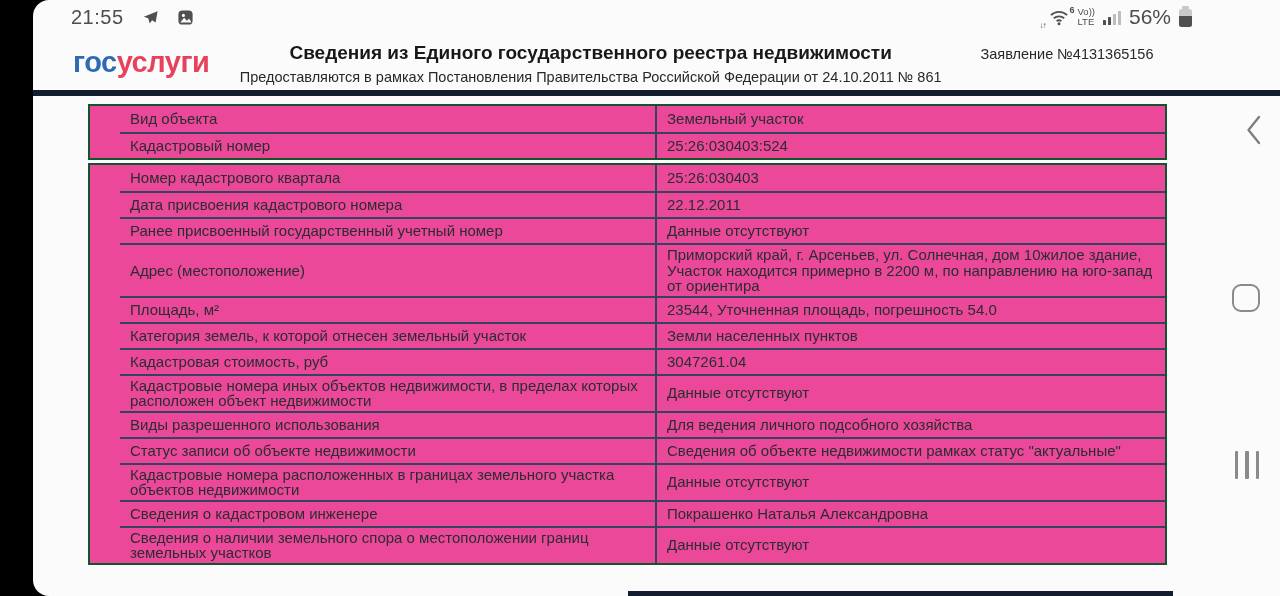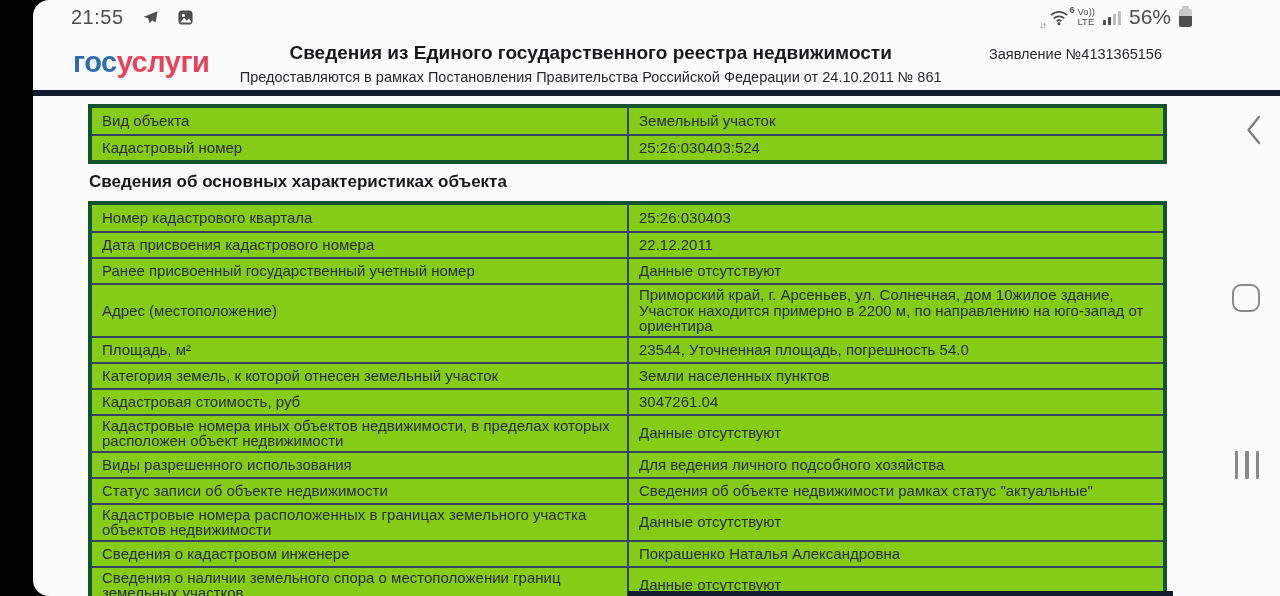--- a/index.html
+++ b/index.html
@@ -39,28 +39,28 @@
     background:#c9c9c9; border-radius:1px; }
 
   
   .doc-header { display:flex; align-items:flex-start; padding:7px 118px 0 40px; height:60px; }
   .logo { font-size:29px; font-weight:800; letter-spacing:-0.5px; margin-top:9px; white-space:nowrap; }
   .logo .lg-blue { color:#2f6bb3; }
   .logo .lg-red  { color:#e8415c; }
   .head-center { flex:1; text-align:center; padding:0 10px; }
   .head-title { font-size:19px; font-weight:700; color:#17181a; margin-top:5px; }
   .head-sub { font-size:14.5px; color:#26282b; margin-top:5px; }
-  .head-app { width:190px; text-align:right; font-size:14.5px; color:#26282b; margin-top:9px; white-space:nowrap; }
+  .head-app { width:190px; text-align:center; font-size:14.5px; color:#26282b; margin-top:9px; white-space:nowrap; }
 
   .dark-band { height:6px; background:#141c30; }
   .bottom-band { position:absolute; bottom:0; left:595px; width:545px; height:5px; background:#141c30; }
 
   
   .content { padding:8px 0 0 55px; }
-  .dtable { width:1079px; border:4px solid #14532d; background:#84cc16; }
+  .dtable { width:1079px; border:2px solid #14532d; background:#ec4899;padding-left:30px; }
   .trow { display:flex; align-items:center; min-height:26px; }
   .trow + .trow { border-top:2px solid #34435f; }
   .tcell { font-size:15px; line-height:15.5px; padding:2px 10px; }
   .tcell.lbl { width:537px; border-right:2px solid #34435f; align-self:stretch;
     display:flex; align-items:center; }
   .tcell.val { flex:1; }
 
   .section-title { font-size:17px; font-weight:700; color:#17181a; margin:8px 0 9px 1px; }
   .t2 { margin-top:3px; }
 
@@ -136,21 +136,20 @@
     <div class="dtable t1">
         <div class="trow">
           <div class="tcell lbl">Вид объекта</div>
           <div class="tcell val">Земельный участок</div>
         </div>
         <div class="trow">
           <div class="tcell lbl">Кадастровый номер</div>
           <div class="tcell val">25:26:030403:524</div>
         </div>
       </div>
-    <div class="section-title">Сведения об основных характеристиках объекта</div>
     <div class="dtable t2">
         <div class="trow">
           <div class="tcell lbl">Номер кадастрового квартала</div>
           <div class="tcell val">25:26:030403</div>
         </div>
         <div class="trow">
           <div class="tcell lbl">Дата присвоения кадастрового номера</div>
           <div class="tcell val">22.12.2011</div>
         </div>
         <div class="trow">

